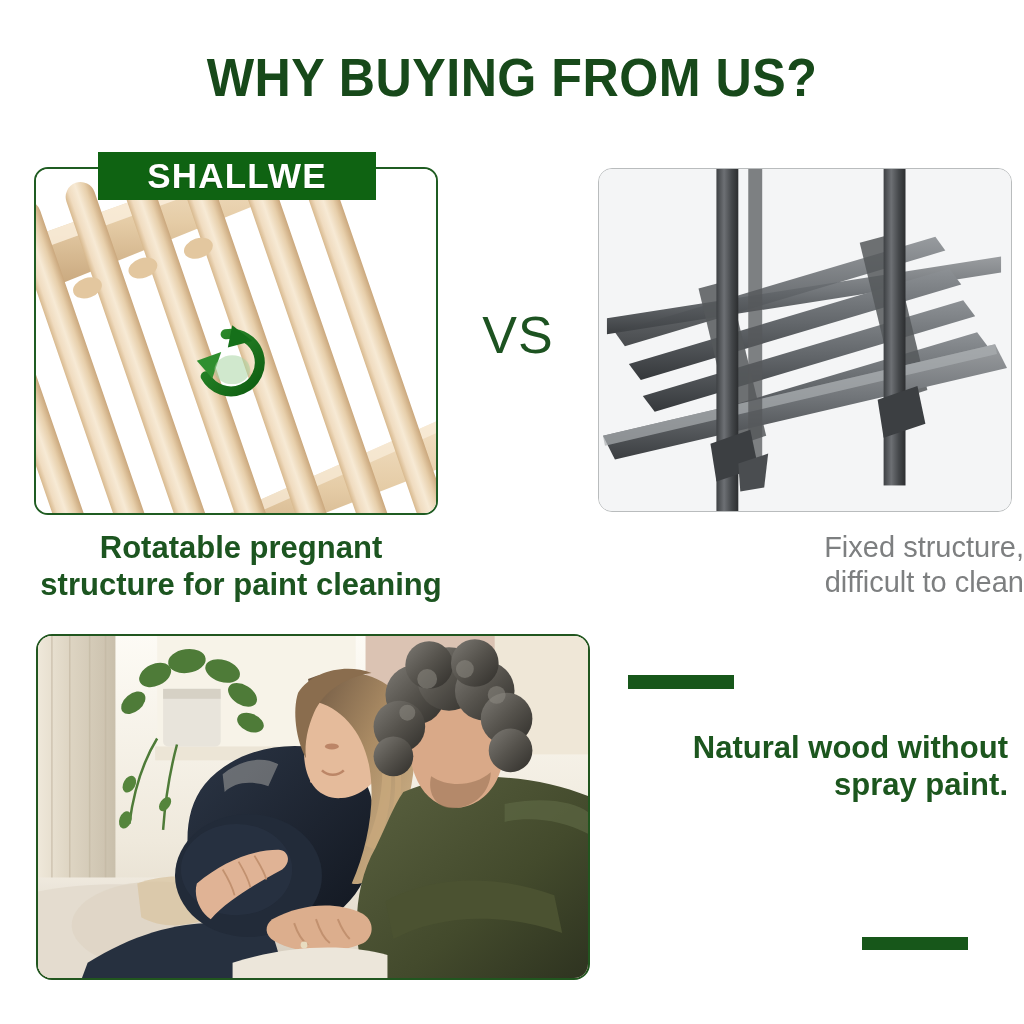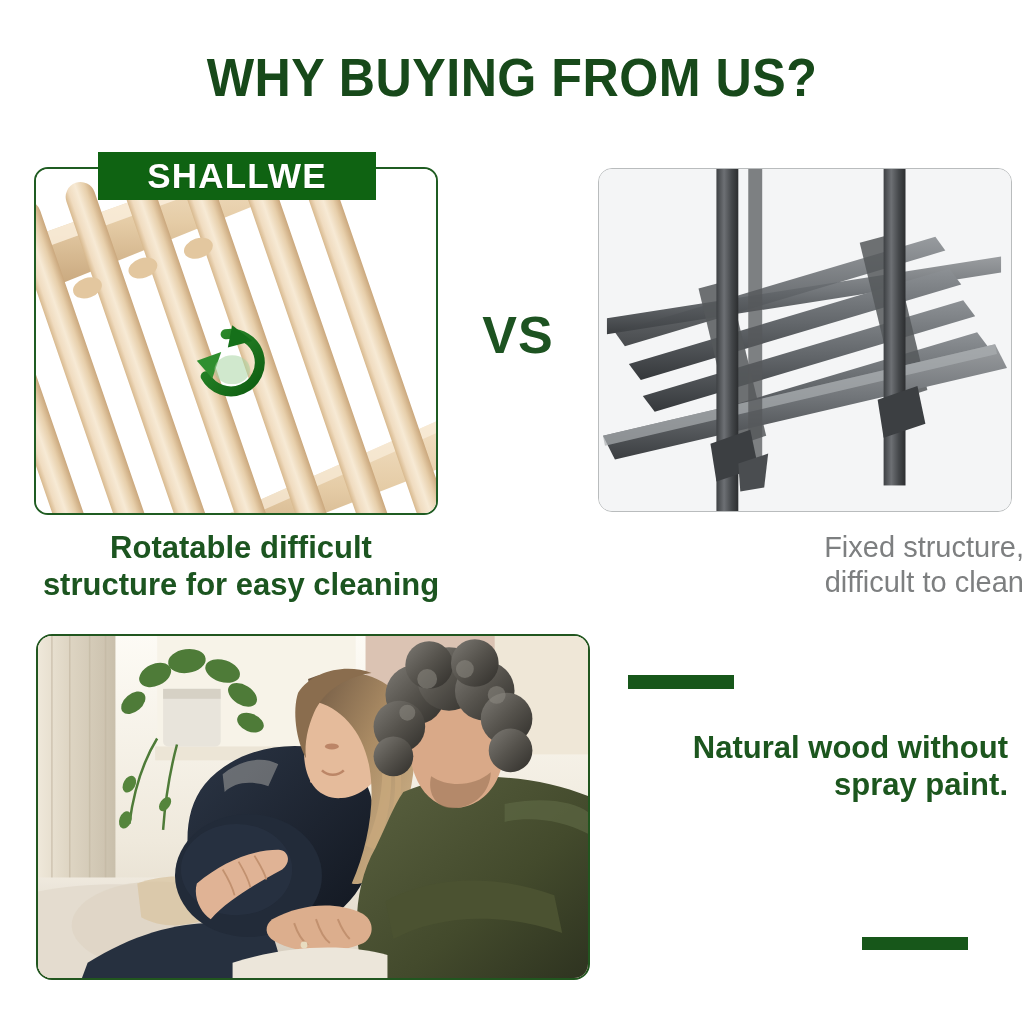--- a/index.html
+++ b/index.html
@@ -97,21 +97,21 @@
 
   
   #vs-label {
     position: absolute;
     left: 468px;
     top: 305px;
     width: 100px;
     text-align: center;
     color: #1d5321;
     font-size: 52px;
-    font-weight: 700;
+    font-weight: 400;
     letter-spacing: 1px;
   }
 
   
   #caption-shallwe {
     position: absolute;
     left: 18px;
     top: 530px;
     width: 446px;
     text-align: center;
@@ -294,22 +294,22 @@
 
       <polygon points="112,276 152,262 160,300 118,314" fill="#3c3f42"></polygon>
       <polygon points="280,232 320,218 328,256 286,270" fill="#3c3f42"></polygon>
 
       <polygon points="140,296 170,286 166,320 142,324" fill="#4a4d50"></polygon>
     </svg>
   </div>
 
 
   <div id="caption-shallwe">
-    <span class="cap-line">Rotatable difficult</span>
-    <span class="cap-line">structure for easy cleaning</span>
+    <span class="cap-line">Rotatable pregnant</span>
+    <span class="cap-line">structure for paint cleaning</span>
   </div>
 
   <div id="caption-others">
     <span class="cap-line">Fixed structure,</span>
     <span class="cap-line">difficult to clean</span>
   </div>
 </div>
 
 <div id="lifestyle-photo">
   <svg viewBox="0 0 554 346" preserveAspectRatio="xMidYMid slice">

